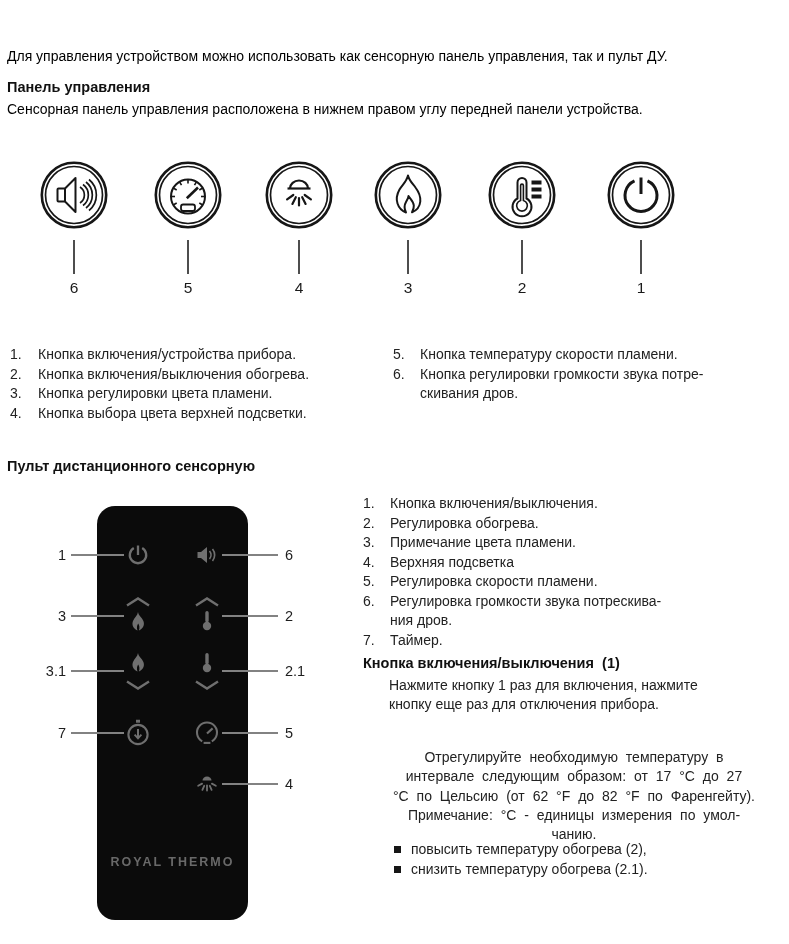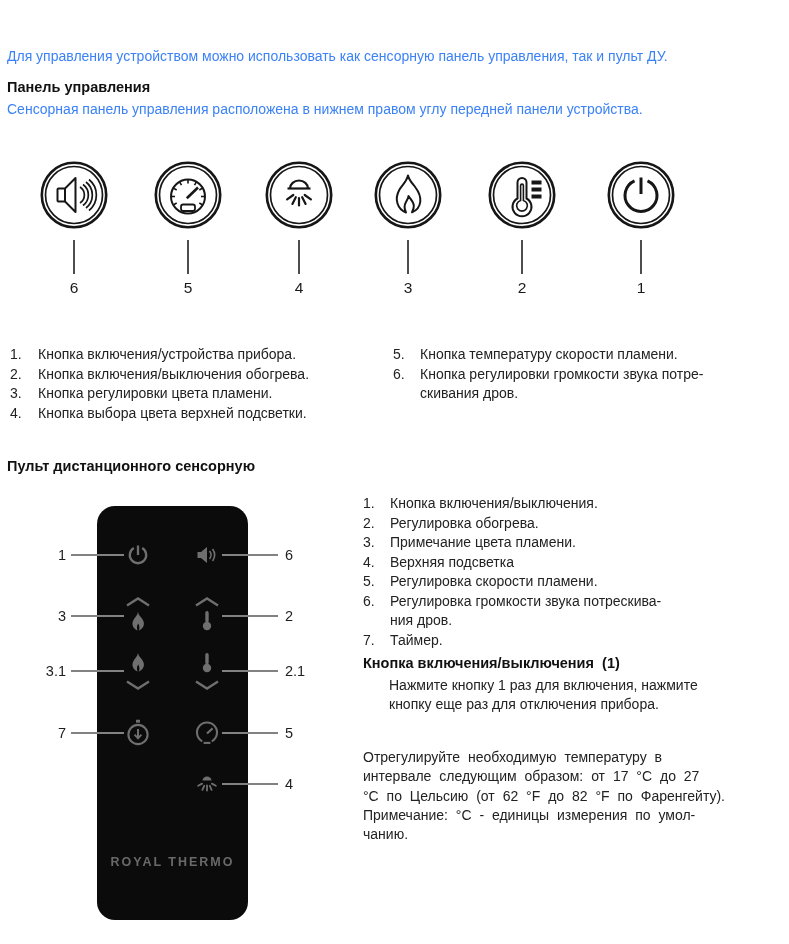--- a/index.html
+++ b/index.html
@@ -1,38 +1,38 @@
 <!DOCTYPE html>
 <html><head>
 <meta charset="utf-8">
 <style>
   html,body{margin:0;padding:0;background:#ffffff;}
   .page{position:relative;width:789px;height:944px;background:#fff;overflow:hidden;
         font-family:"Liberation Sans","DejaVu Sans",sans-serif;color:#1e1e1e;}
   .abs{position:absolute;}
   .title{font-size:20px;font-weight:bold;letter-spacing:.4px;color:#111;}
-  .body-text{font-size:14px;line-height:19.5px;color:#3b82f6;}
+  .body-text{font-size:14px;line-height:19.5px;color:#000000;}
   .h2{font-size:14.5px;font-weight:bold;color:#111;white-space:pre-wrap;}
   .preline{white-space:pre-line;}
   .icon-group{display:flex;flex-direction:column;align-items:center;width:80px;}
   .tick-line{width:1.4px;height:34px;background:#4d4d4d;margin-top:11px;}
   .icon-num{font-size:15.5px;color:#1a1a1a;margin-top:5px;}
   .legend{font-size:14px;line-height:19.5px;color:#222;}
   .legend-row{display:flex;}
   .legend-num{width:28px;flex:0 0 28px;}
   .legend-txt{flex:1;}
   .remote{background:#0b0b0b;border-radius:18px;}
   .rbtn{position:absolute;transform:translate(-50%,-50%);line-height:0;}
   .rline{position:absolute;height:1.5px;background:#828282;}
   .rlabel{position:absolute;font-size:14.5px;color:#1e1e1e;height:18px;line-height:18px;}
   .rlabel.left{text-align:right;}
   .brand{position:absolute;text-align:center;font-size:12.5px;font-weight:bold;
          letter-spacing:2px;color:#696969;}
   .sec-body{font-size:14px;line-height:19.3px;color:#222;}
-  .ws2{word-spacing:4px;}
+  .ws2{word-spacing:4px;text-align:center;}
   .bullet-row{display:flex;align-items:flex-start;font-size:14px;line-height:19.5px;}
   .bullet-sq{width:7px;height:7px;background:#161616;margin:6px 10px 0 0;flex:0 0 7px;}
   svg{display:block;}
 </style>
 </head>
 <body>
 
 <div class="page">
 
   <div class="abs body-text" style="left:7px;top:47px;width:780px;">Для управления устройством можно использовать как сенсорную панель управления, так и пульт ДУ.</div>
@@ -298,14 +298,24 @@
   <div class="abs h2" style="left:363px;top:655px;">Кнопка включения/выключения  (1)</div>
   <div class="abs sec-body preline" style="left:363px;top:676px;width:420px;margin-left:26px;">Нажмите кнопку 1 раз для включения, нажмите
 кнопку еще раз для отключения прибора.</div>
 
   <div class="abs sec-body preline ws2" style="left:363px;top:748px;width:422px;">Отрегулируйте необходимую температуру в
 интервале следующим образом: от 17 °С до 27
 °С по Цельсию (от 62 °F до 82 °F по Фаренгейту).
 Примечание: °С - единицы измерения по умол-
 чанию.</div>
 
+  <div class="abs" style="left:394px;top:840px;width:380px;">
+    <div class="bullet-row">
+      <span class="bullet-sq"></span>
+      <span>повысить температуру обогрева (2),</span>
+    </div>
+    <div class="bullet-row">
+      <span class="bullet-sq"></span>
+      <span>снизить температуру обогрева (2.1).</span>
+    </div>
+  </div>
 
 </div>
 
 </body></html>

